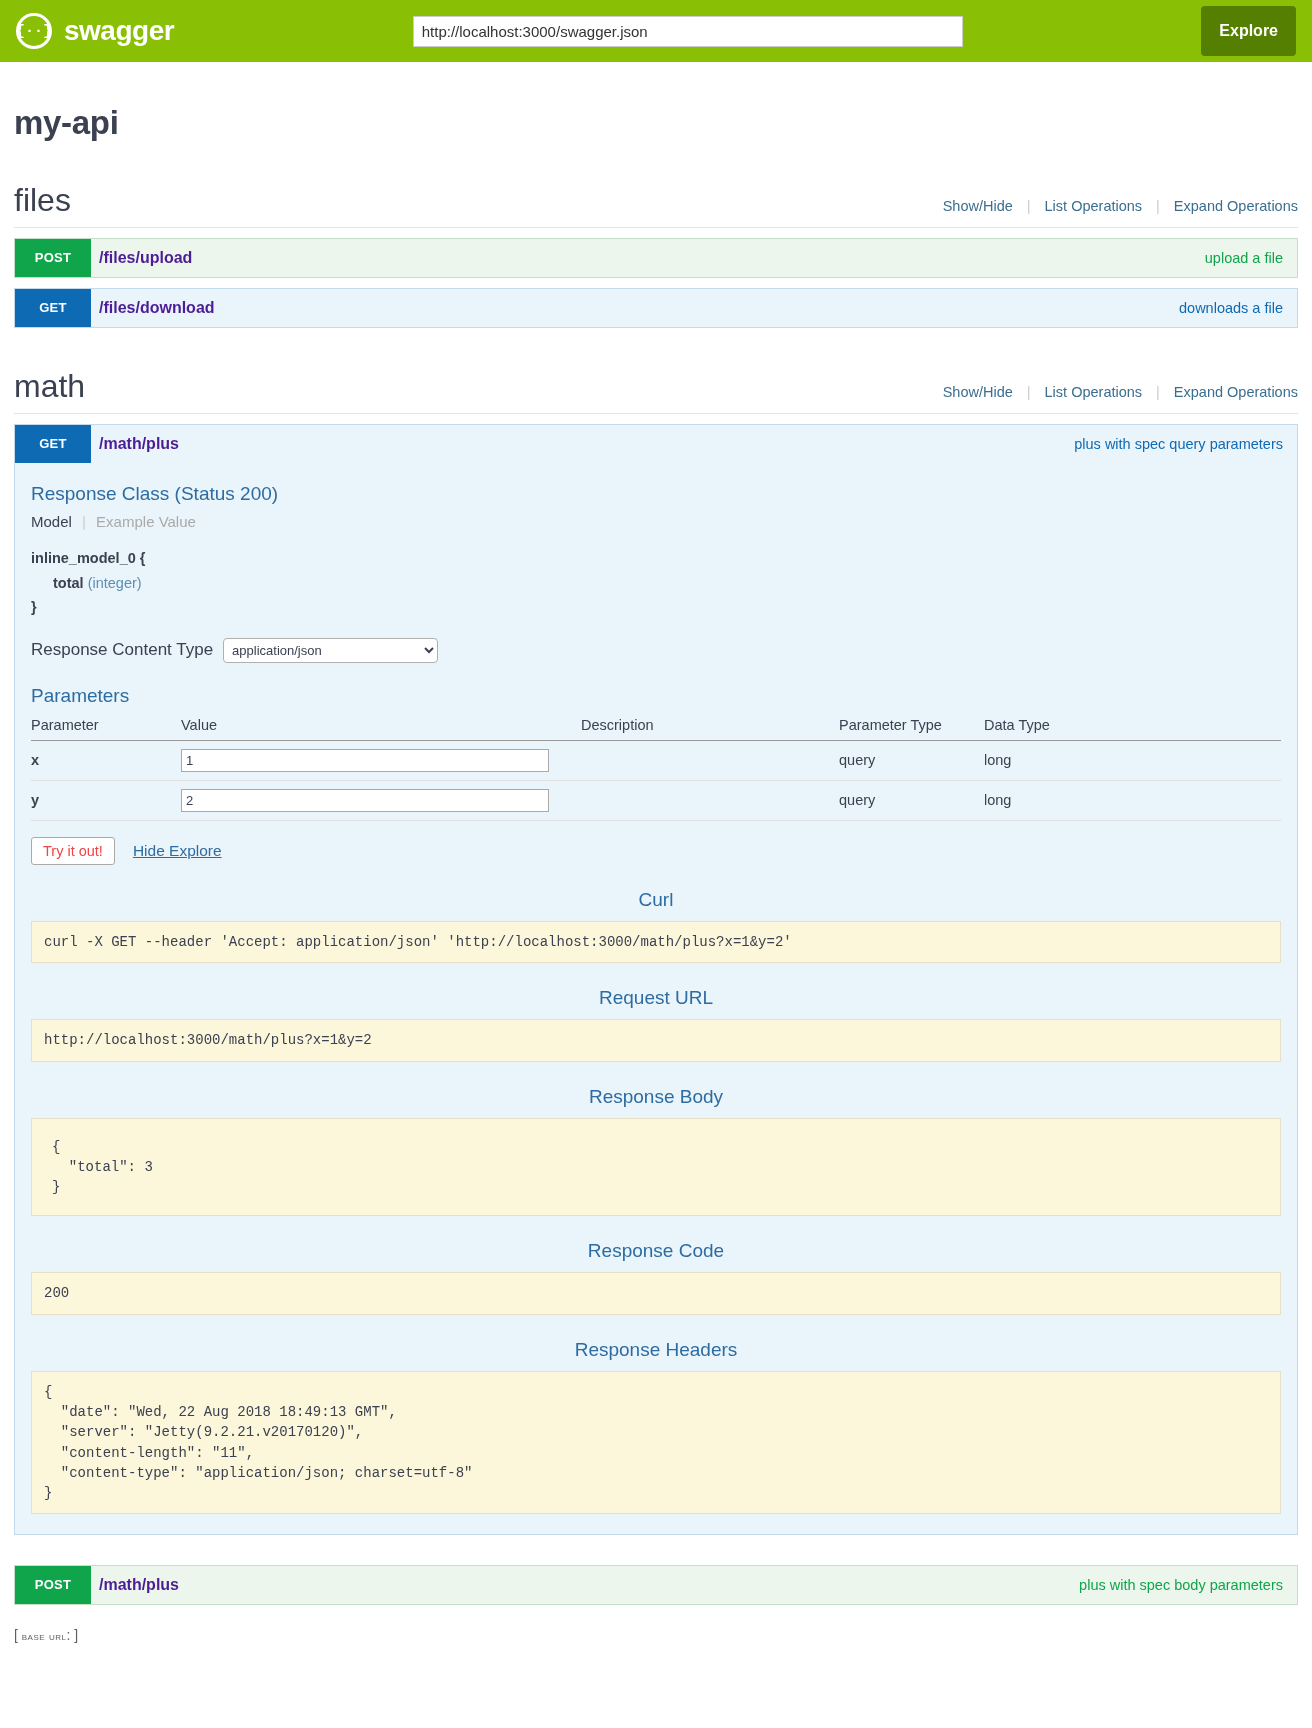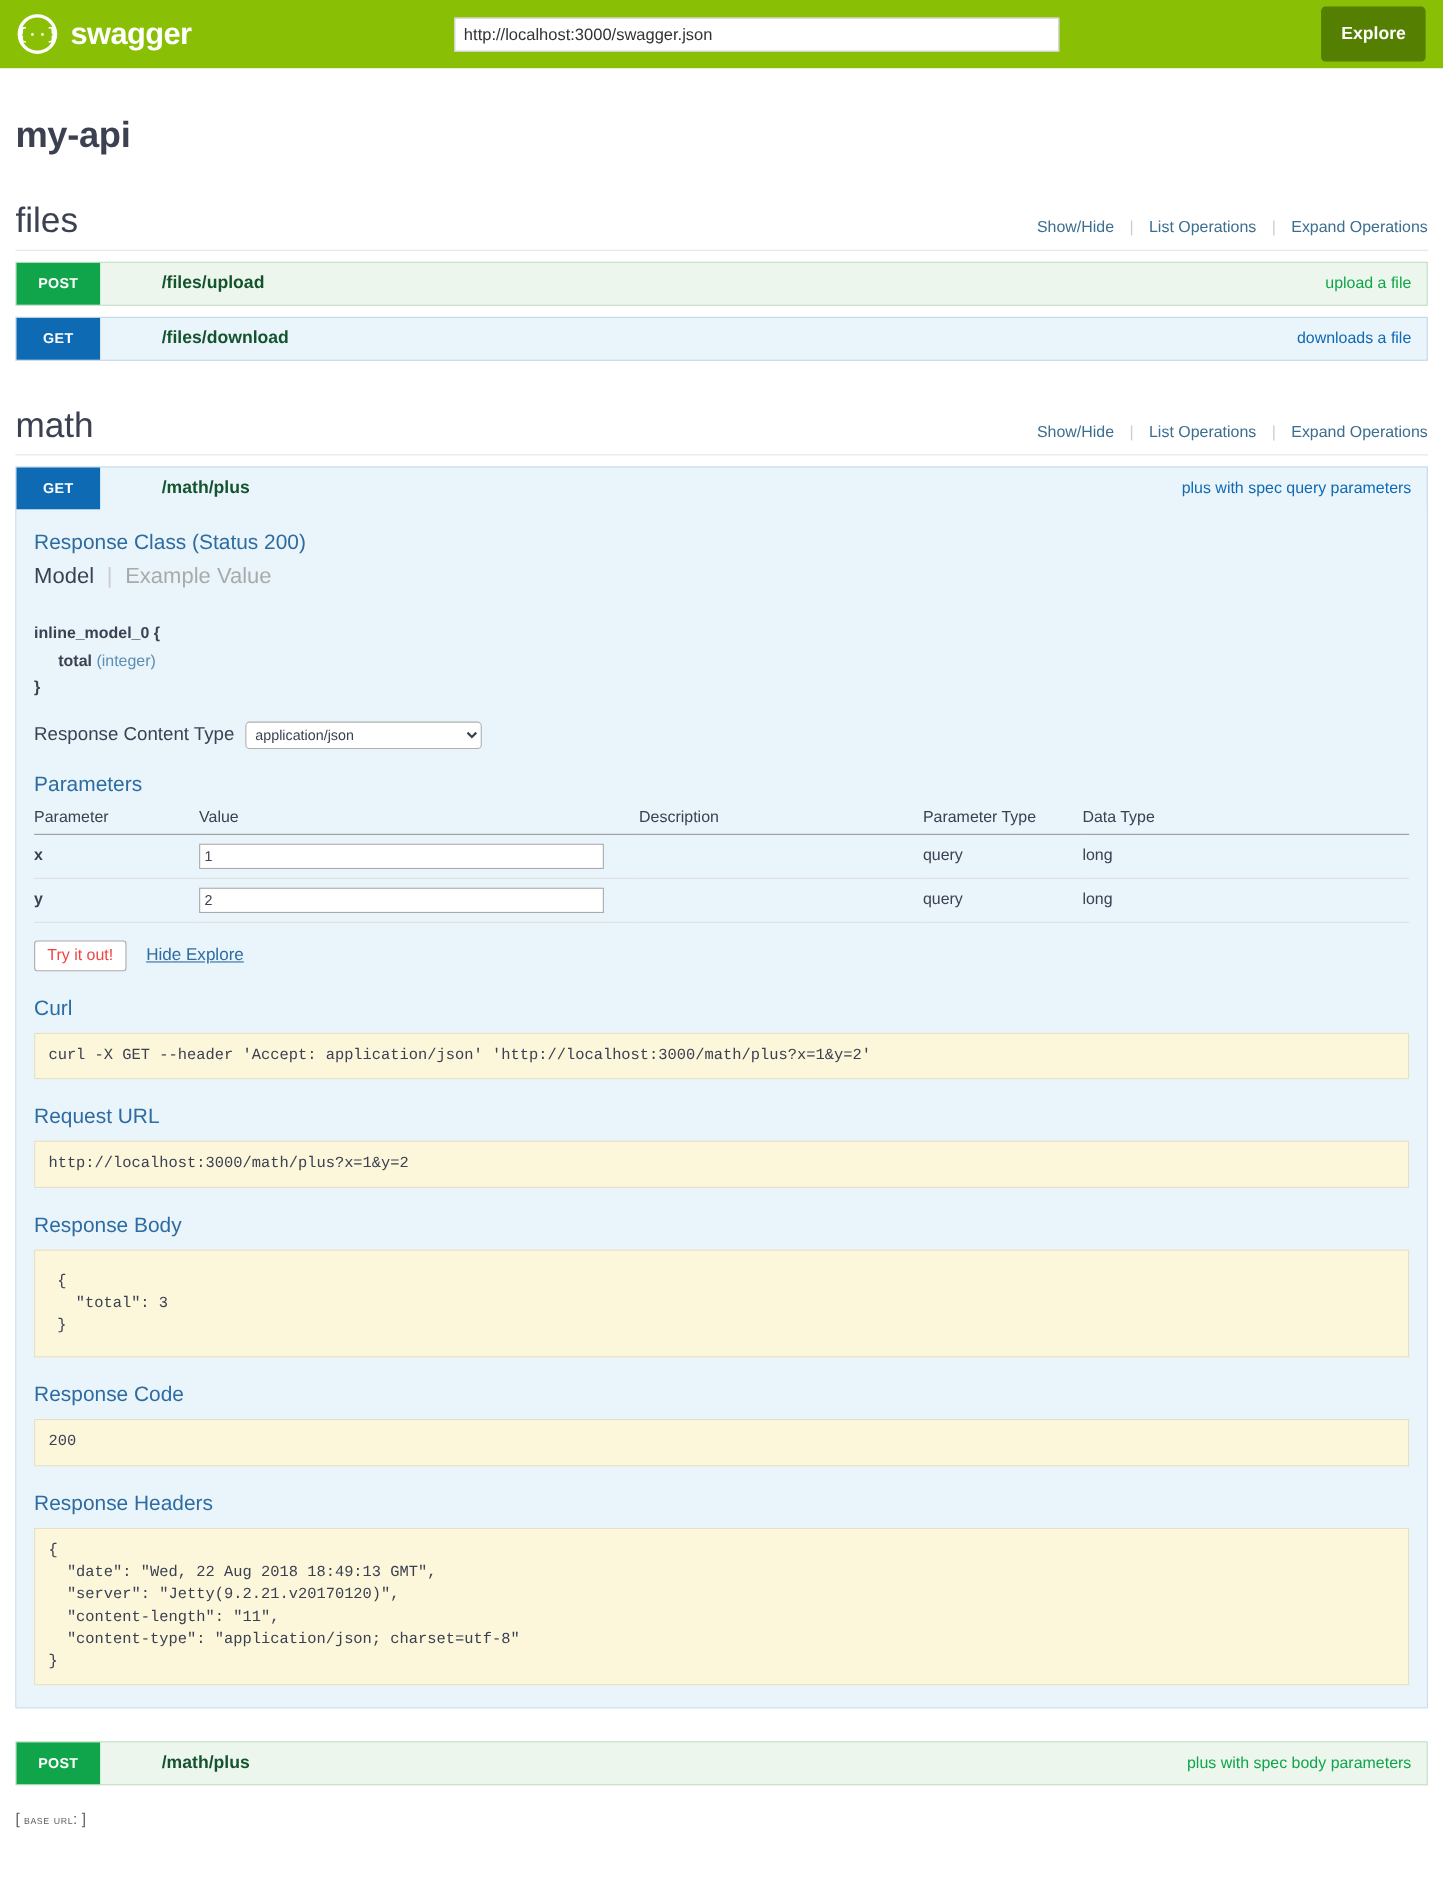--- a/index.html
+++ b/index.html
@@ -149,25 +149,24 @@
     color: #ffffff;
     font-size: 13px;
     font-weight: bold;
     text-align: center;
     line-height: 38px;
     height: 38px;
     letter-spacing: 0.3px;
   }
   .op-path {
     flex: 1 1 auto;
-    padding-left: 18px;
+    padding-left: 8px;
     font-size: 16px;
     font-weight: bold;
-    color: #14532d;
-    margin-left: 38px;
+    color: #4c1d95;
   }
   .op-summary {
     padding-right: 14px;
     font-size: 14.5px;
   }
 
   .op-post { border-color: #c3e0c6; background: #ecf6ed; }
   .op-post .op-method { background: #10a54a; }
   .op-post .op-summary { color: #10a54a; }
 
@@ -182,22 +181,22 @@
   }
 
   
   .section-title {
     color: #2d6ca2;
     font-size: 19px;
     margin: 6px 0 6px 0;
     font-weight: normal;
   }
   .tabs {
-    font-size: 20px;
-    margin: 8px 0 28px 0;
+    font-size: 15px;
+    margin: 8px 0 16px 0;
     color: #3b4151;
   }
   .tabs .tab-active { color: #3b4151; }
   .tabs .tab-div { color: #cccccc; padding: 0 6px; }
   .tabs .tab-inactive { color: #aaaaaa; }
 
   .model {
     font-size: 14.5px;
     line-height: 1.7;
     color: #3b4151;
@@ -289,20 +288,21 @@
     color: #2d6ca2;
     font-size: 15.5px;
     text-decoration: underline;
     cursor: pointer;
   }
 
   .block-title {
     color: #2d6ca2;
     font-size: 19px;
     margin: 24px 0 10px 0;
+    text-align: center;
   }
   .code-box {
     background: #fcf6db;
     border: 1px solid #e5e0c6;
     font-family: "Liberation Mono", monospace;
     font-size: 14px;
     color: #3b4151;
     padding: 10px 12px;
     box-sizing: border-box;
     white-space: pre;

